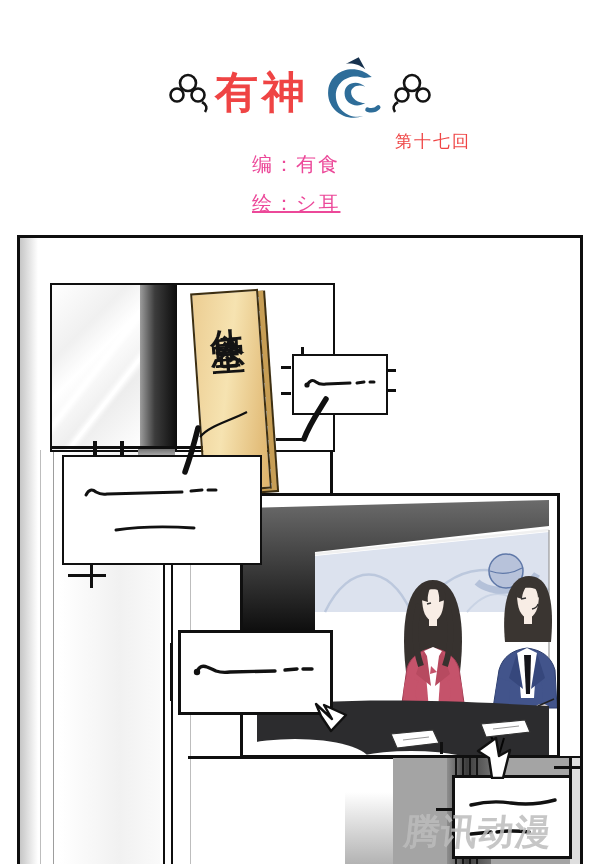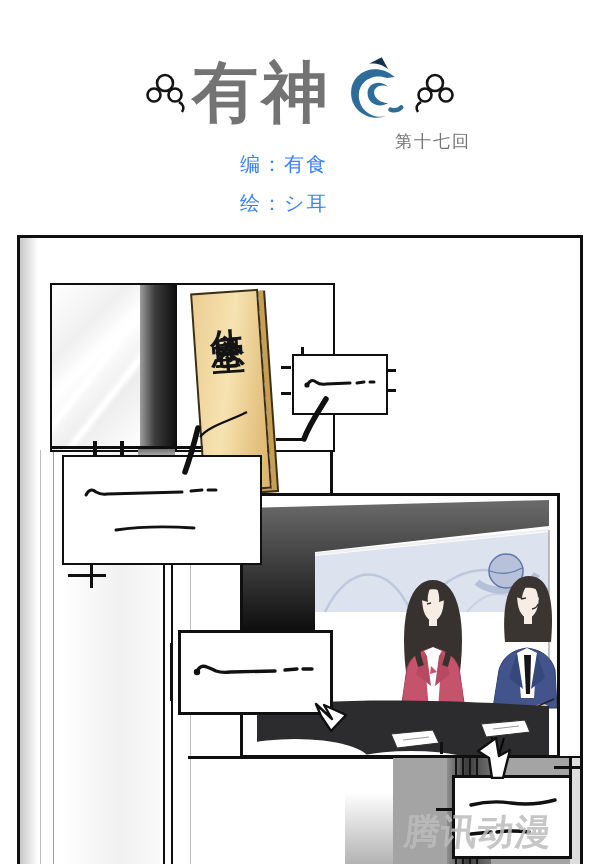--- a/index.html
+++ b/index.html
@@ -6,26 +6,26 @@
   .page{
     position:relative;width:600px;height:864px;overflow:hidden;
     background:#ffffff;font-family:"Liberation Sans",sans-serif;color:#111;
   }
 
   
   .title-row{
     position:absolute;left:0;top:46px;width:600px;height:92px;
     display:flex;align-items:center;justify-content:center;gap:6px;z-index:10;
   }
-  .title-text{font-size:66px;font-weight:800;letter-spacing:4px;color:#737373;line-height:1;}
+  .title-text{font-size:43px;font-weight:800;letter-spacing:4px;color:#ef4444;line-height:1;}
   .cloud-icon svg{display:block;}
-  .chapter-label{position:absolute;left:395px;top:130px;font-size:17px;letter-spacing:2px;color:#737373;z-index:10;}
-  .credit{position:absolute;left:240px;font-size:20px;letter-spacing:2px;color:#3b82f6;z-index:10;}
+  .chapter-label{position:absolute;left:395px;top:130px;font-size:17px;letter-spacing:2px;color:#ef4444;z-index:10;}
+  .credit{position:absolute;left:252px;font-size:20px;letter-spacing:2px;color:#ec4899;z-index:10;}
   .credit.editor{top:151px;}
-  .credit.artist{top:190px;}
+  .credit.artist{top:190px;text-decoration:underline;}
 
   
   .pline{position:absolute;background:#0f0f0f;z-index:3;}
 
   
   .glass-strip-left{position:absolute;left:20px;top:238px;width:18px;height:626px;
     background:linear-gradient(to right,#c6c6c6,#ffffff);z-index:1;}
   .light-strip{position:absolute;left:60px;top:450px;width:100px;height:414px;
     background:linear-gradient(to right,#ffffff,#f1f1f1 60%,#fafafa);z-index:1;}
   .door-rect{position:absolute;left:50px;top:283px;width:281px;height:165px;

